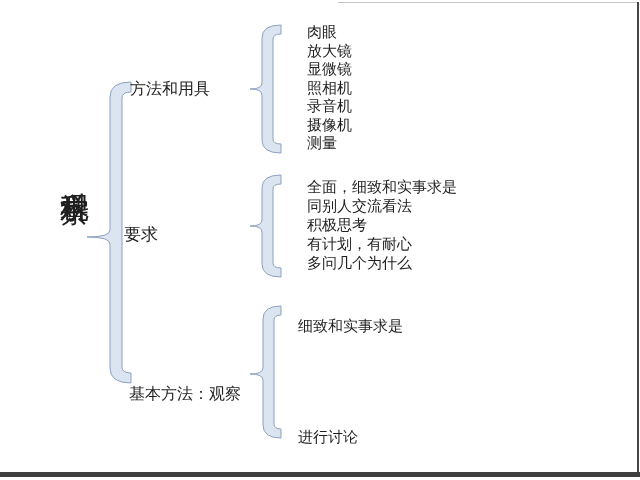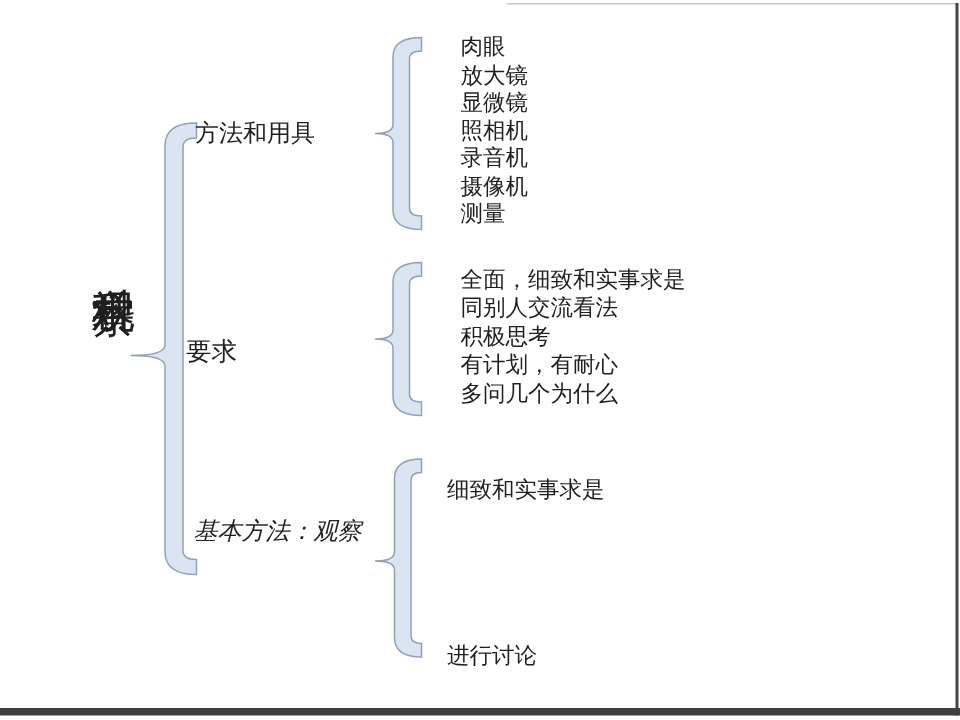--- a/index.html
+++ b/index.html
@@ -39,21 +39,21 @@
     text-orientation: upright;
     text-align: left;
   }
   .label {
     position: absolute;
     font-size: 16px;
     white-space: nowrap;
   }
   .label-methods  { left: 130px; top: 79px; }
   .label-require  { left: 124px; top: 223px; font-size: 17px; }
-  .label-basic    { left: 129px; top: 344px; font-style: italic; }
+  .label-basic    { left: 129px; top: 384px; }
   .list {
     position: absolute;
     font-size: 15px;
     white-space: nowrap;
   }
   .list-tools   { left: 307px; top: 23px;  line-height: 18.5px; }
   .list-require { left: 307px; top: 178px; line-height: 19px; }
   .item-exchange { position: absolute; left: 298px; top: 317px; font-size: 15px; white-space: nowrap; }
   .item-discuss  { position: absolute; left: 298px; top: 428px; font-size: 15px; white-space: nowrap; text-align: right; }
   .edge-top {

